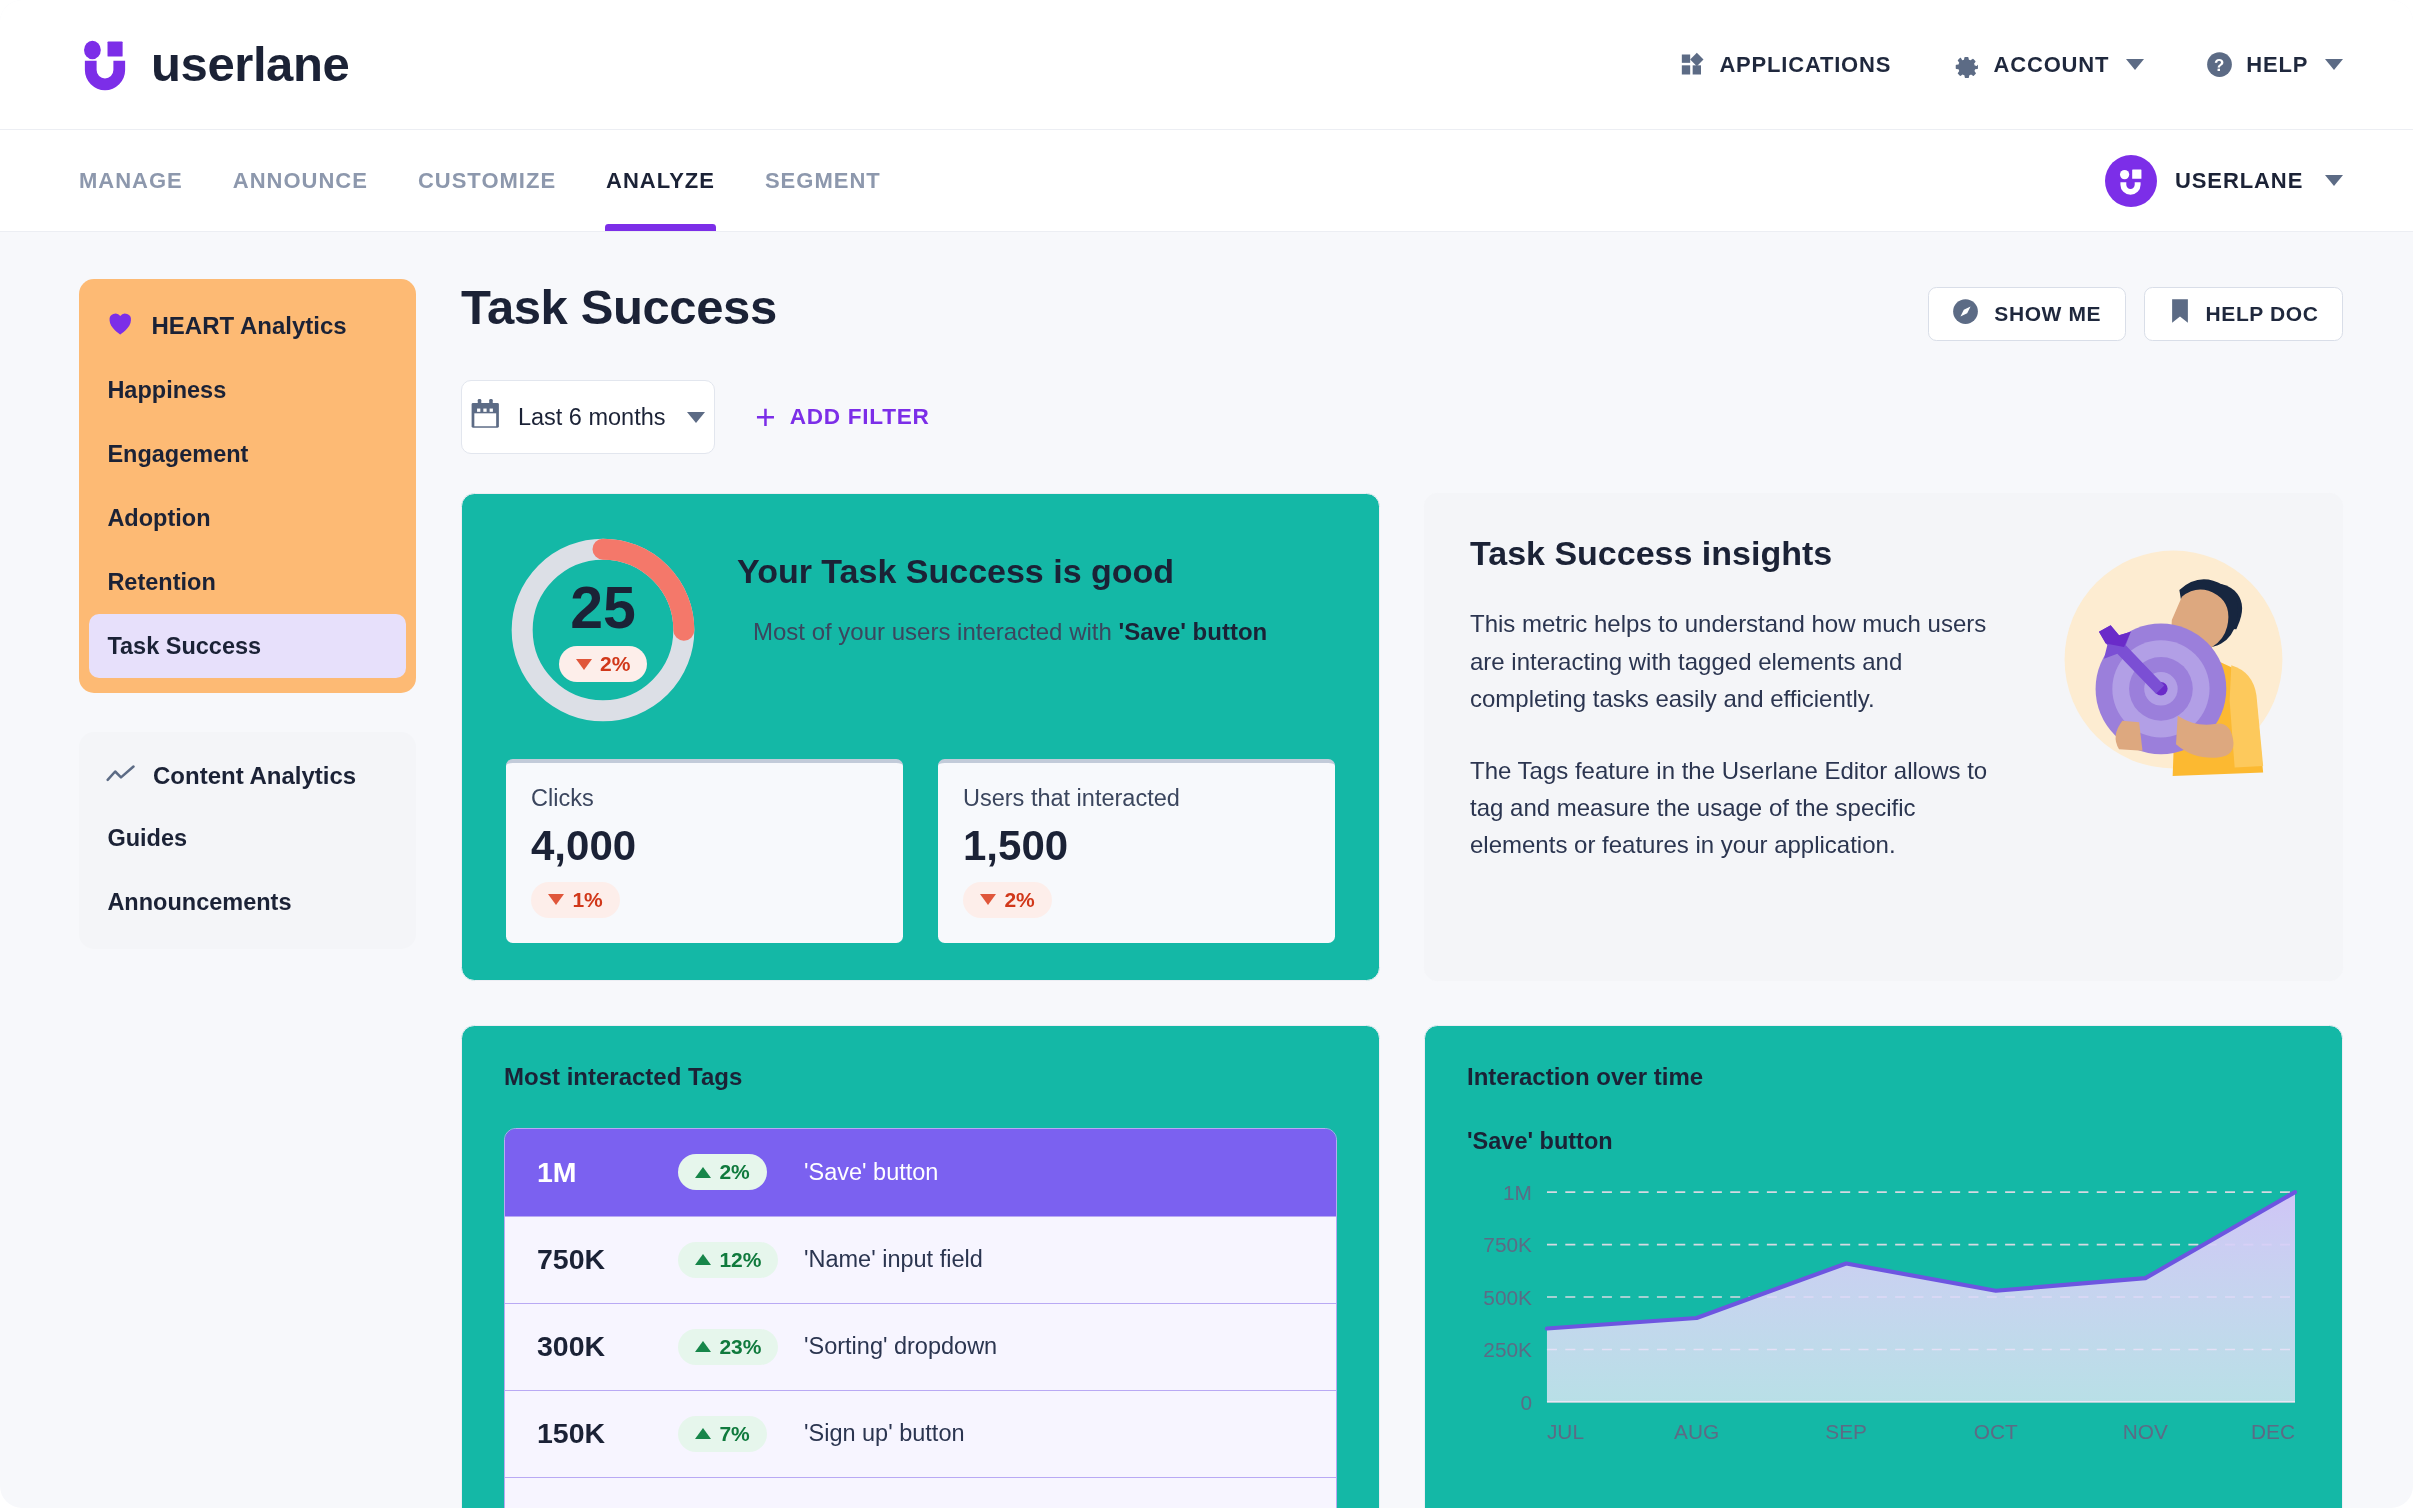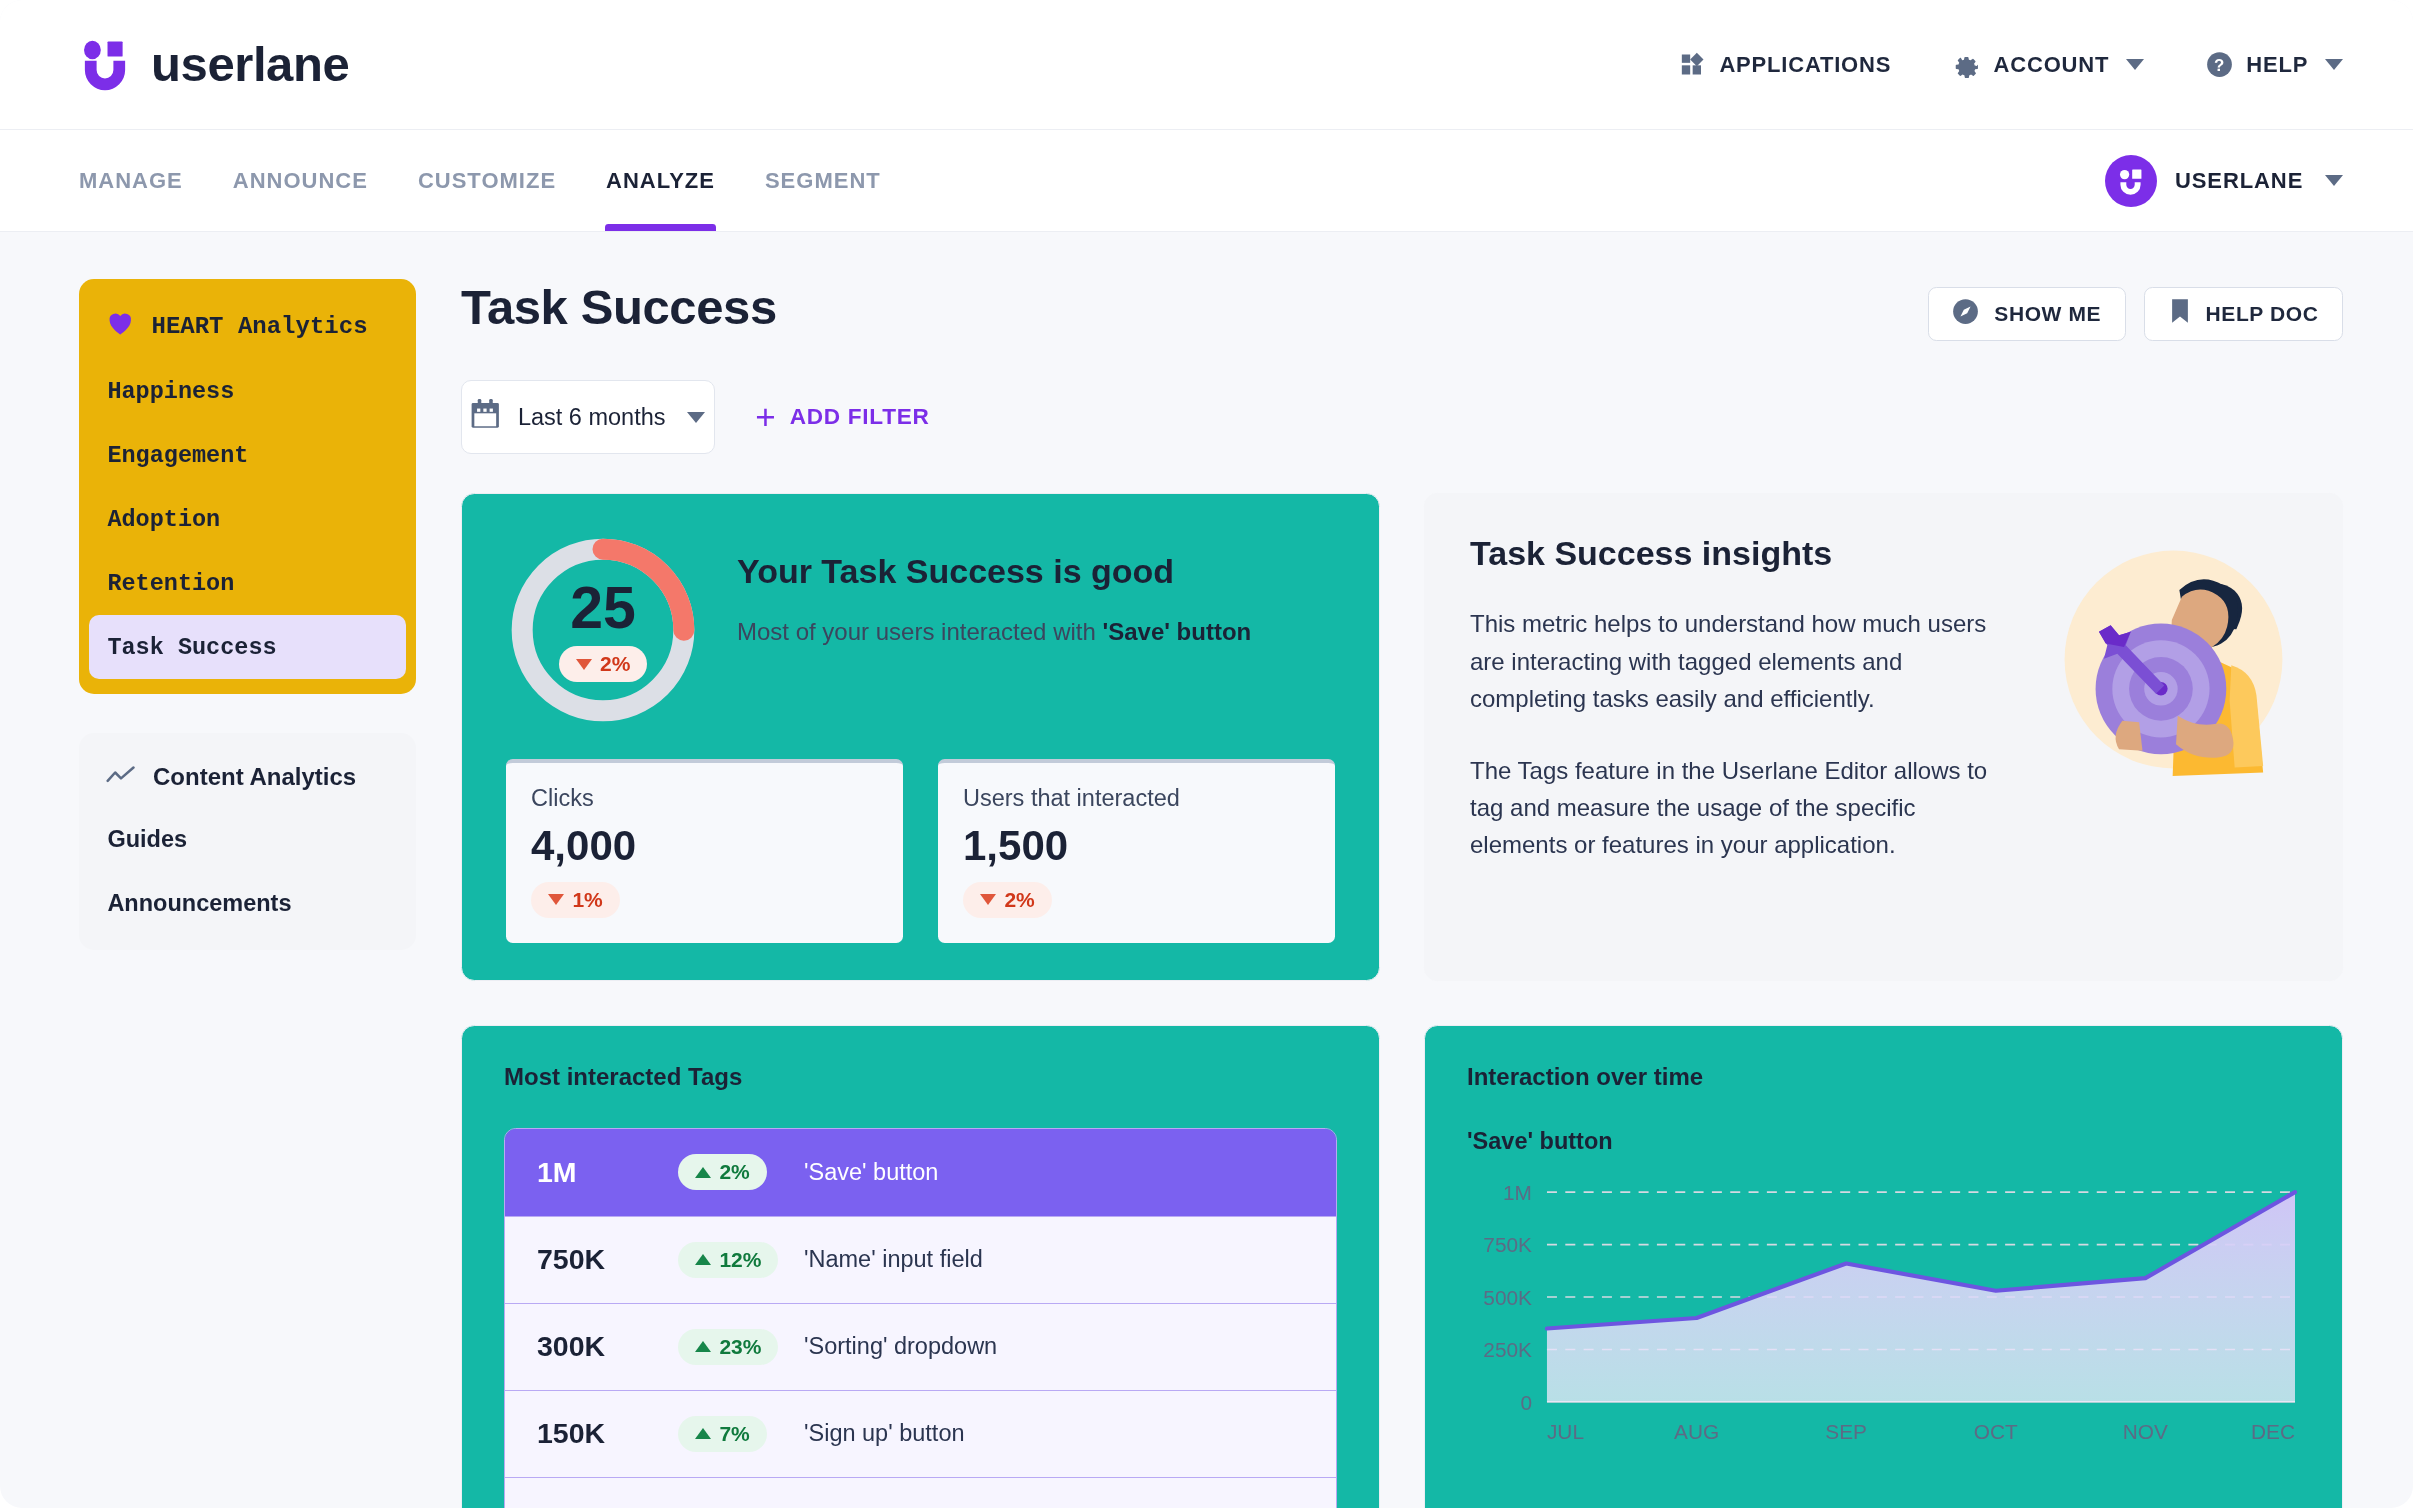--- a/index.html
+++ b/index.html
@@ -91,21 +91,21 @@
 
   
   .body-wrap { display: flex; padding: 47px 70px 0 79px; gap: 45px; }
 
   
   .sidebar { width: 337px; flex: 0 0 337px; }
   .side-group {
     border-radius: 15px; padding: 15px 0 15px 0;
     margin-bottom: 39px;
   }
-  .side-group.heart { background: #eab308; font-family: Liberation Mono, monospace; }
+  .side-group.heart { background: #fdba74; }
   .side-group.content { background: #f4f5f8; }
   .side-head {
     display: flex; align-items: center; gap: 17px;
     padding: 15px 27px 17px 27px;
     font-size: 24px; font-weight: 700; color: #1b2236;
   }
   .side-item {
     display: block;
     margin: 0 10px;
     padding: 18.4px 18.4px;
@@ -178,21 +178,21 @@
     border-left: 8.4px solid transparent; border-right: 8.4px solid transparent;
     border-top: 11px solid #e0563a;
   }
   .tri-up {
     width: 0; height: 0;
     border-left: 8.4px solid transparent; border-right: 8.4px solid transparent;
     border-bottom: 11px solid #17864a;
   }
   .summary-text { padding-top: 18.4px; }
   .summary-title { font-size: 34px; font-weight: 700; color: #1b2236; margin-bottom: 27px; }
-  .summary-sub { font-size: 24px; color: #3b465e; }
+  .summary-sub { font-size: 24px; color: #3b465e; margin-left: 16px; }
   .summary-sub b { font-weight: 700; color: #1b2236; }
 
   .stats { display: flex; gap: 35px; margin-top: 32px; }
   .stat {
     flex: 1;
     background: #f7f9fc;
     border-top: 4.2px solid #c2cbd9;
     border-radius: 6.7px;
     padding: 22px 25px 25px 25px;
   }

